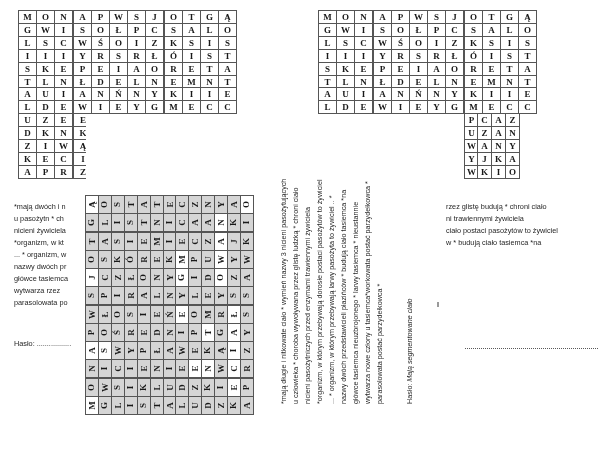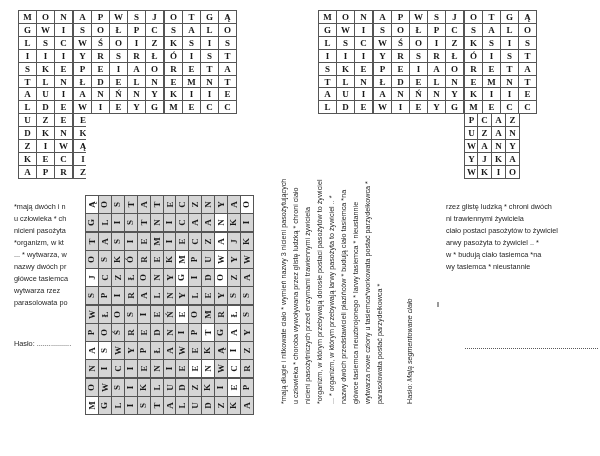--- a/index.html
+++ b/index.html
@@ -1200,24 +1200,24 @@
       <div class="cell rot shaded" style="left: 142px; top: 201px; width: 14px; height: 19px;">
         <span>K</span>
       </div>
       <div class="cell rot shaded" style="left: 155px; top: 201px; width: 14px; height: 19px;">
         <span>A</span>
       </div>
     </div>
 
   <div class="textblock" id="clues-left" style="left:14px;top:201px;width:72px;">
       <div class="tline">*mają dwóch i n</div>
-      <div class="tline">u człowieka * ch</div>
-      <div class="tline">nicieni pasożyta</div>
+      <div class="tline">u pasożytn * ch</div>
+      <div class="tline">nicieni żywiciela</div>
       <div class="tline">*organizm, w kt</div>
-      <div class="tline">... * wytwarza, w</div>
+      <div class="tline">... * organizm, w</div>
       <div class="tline">nazwy dwóch pr</div>
       <div class="tline">główce tasiemca</div>
       <div class="tline">wytwarza rzez</div>
       <div class="tline">parasolowata po</div>
     </div>
 
   <div class="haslo-left" style="top:339px;">Hasło: .................</div>
 
   <div class="rotwrap">
     <div id="rot-lines">
@@ -1228,25 +1228,23 @@
         <div class="tline">... * organizm, w którym przebywają larwy pasożyta to żywiciel .. *</div>
         <div class="tline">nazwy dwóch przedstawicieli płazińców * budują ciało tasiemca *na</div>
         <div class="tline">główce tasiemca nieuzbrojonego * larwy tasiemca * nieustannie</div>
         <div class="tline">wytwarza nowe człony u tasiemca*workowata postać parzydełkowca *</div>
         <div class="tline">parasolowata postać parzydełkowca * </div>
       </div>
     <div class="tline haslo-rot"><span>Hasło: </span><i>Mają segmentowane ciało</i></div>
   </div>
 
   <div class="textblock" id="clues-right" style="left:446px;top:201px;width:154px;">
-      <div class="tline">rzez glistę ludzką * chroni dwóch</div>
+      <div class="tline">rzez glistę budują * chroni ciało</div>
       <div class="tline">ni trawiennymi żywiciela</div>
       <div class="tline">ciało postaci pasożytów to żywiciel</div>
-      <div class="tline">arwy pasożyta to żywiciel .. *</div>
       <div class="tline">w * budują ciało tasiemca *na</div>
-      <div class="tline">wy tasiemca * nieustannie</div>
     </div>
 
   <div class="sliver"></div>
 
   <div class="dotline"></div>
 
 </div>
 
 </body></html>

